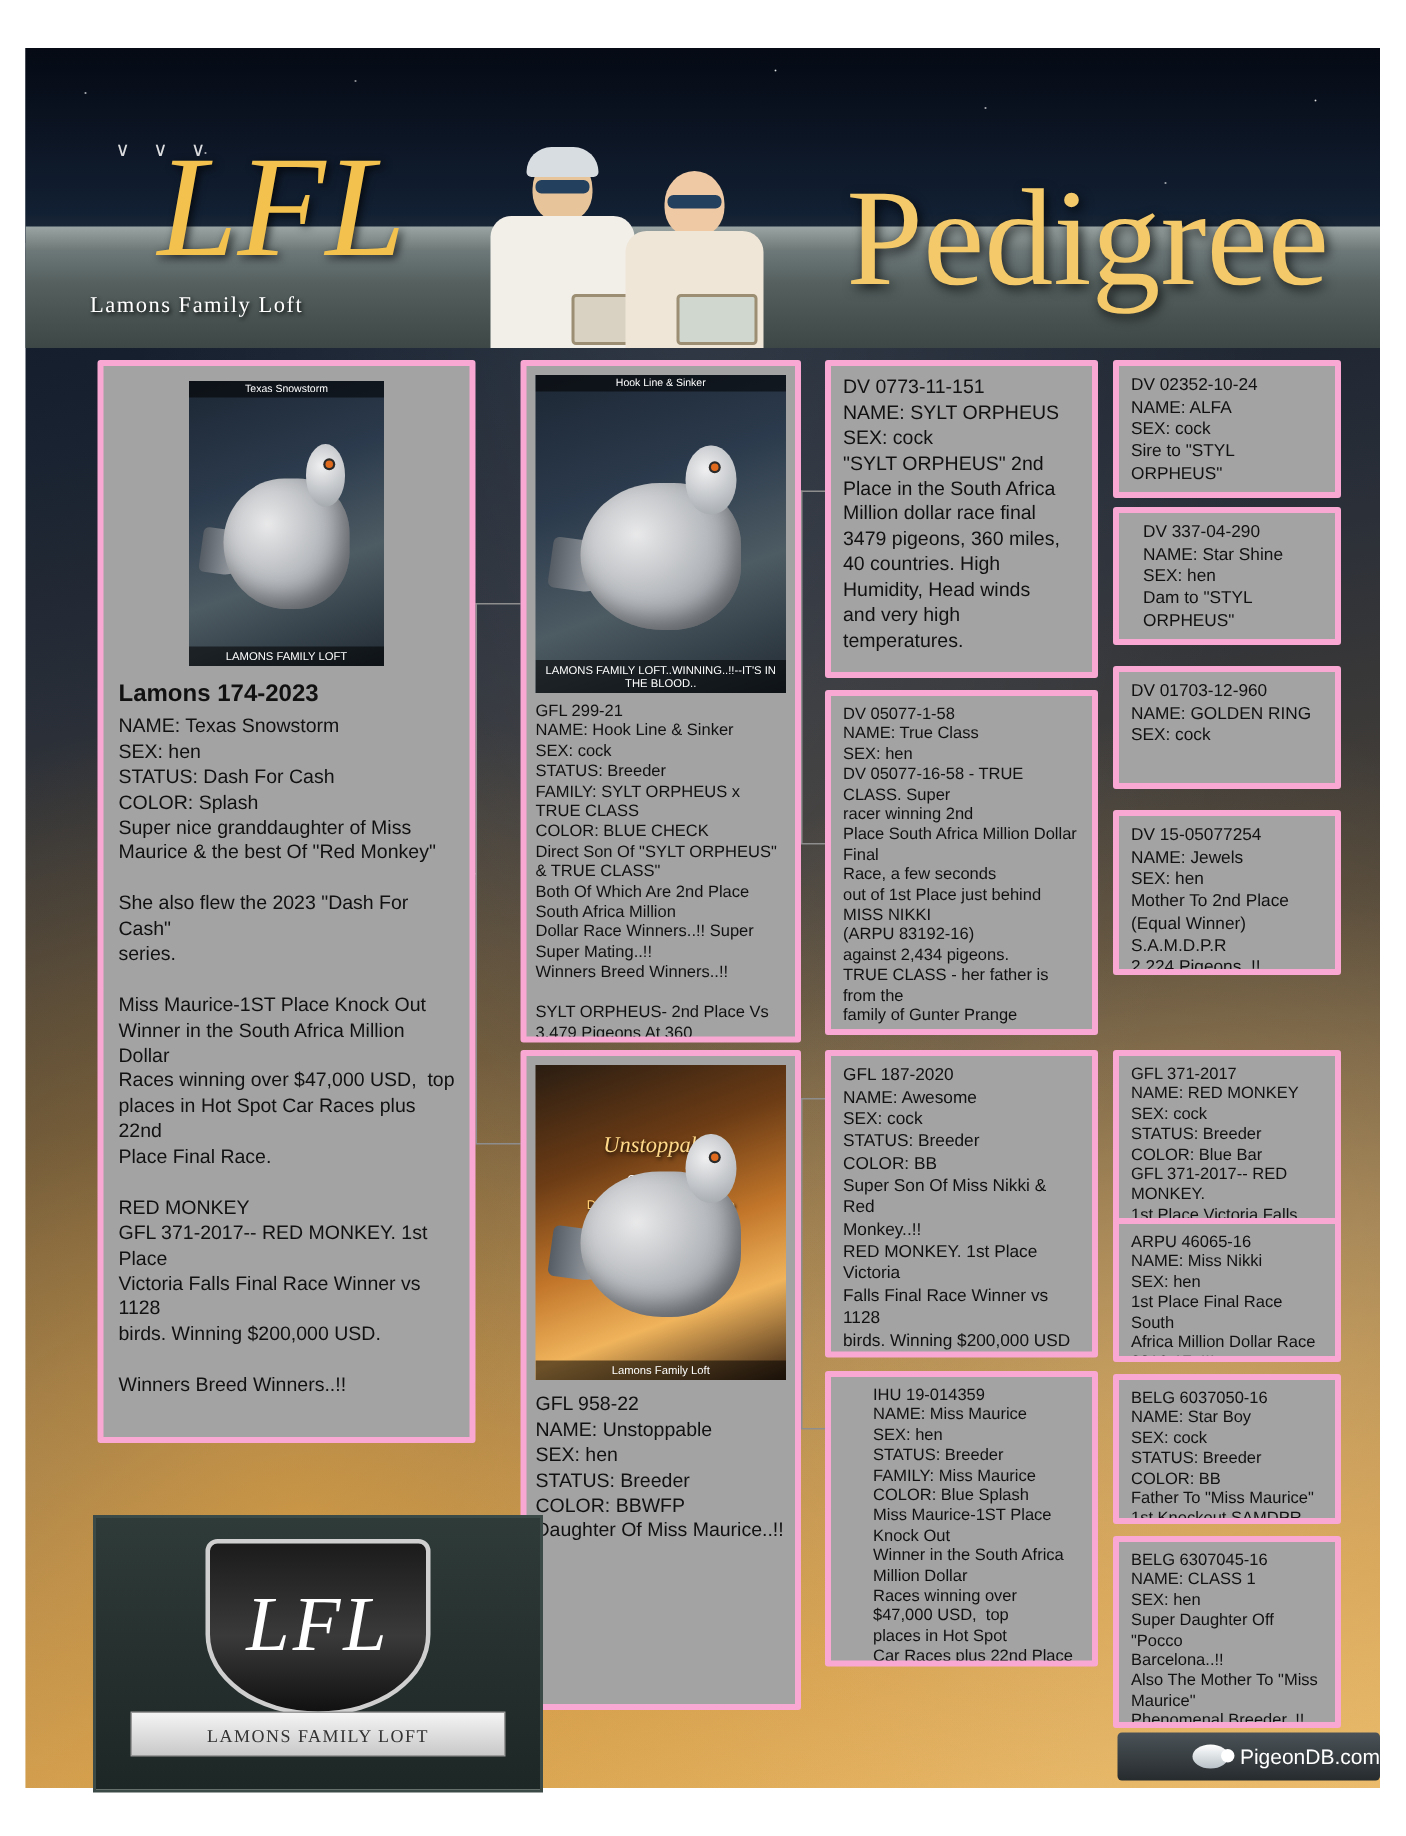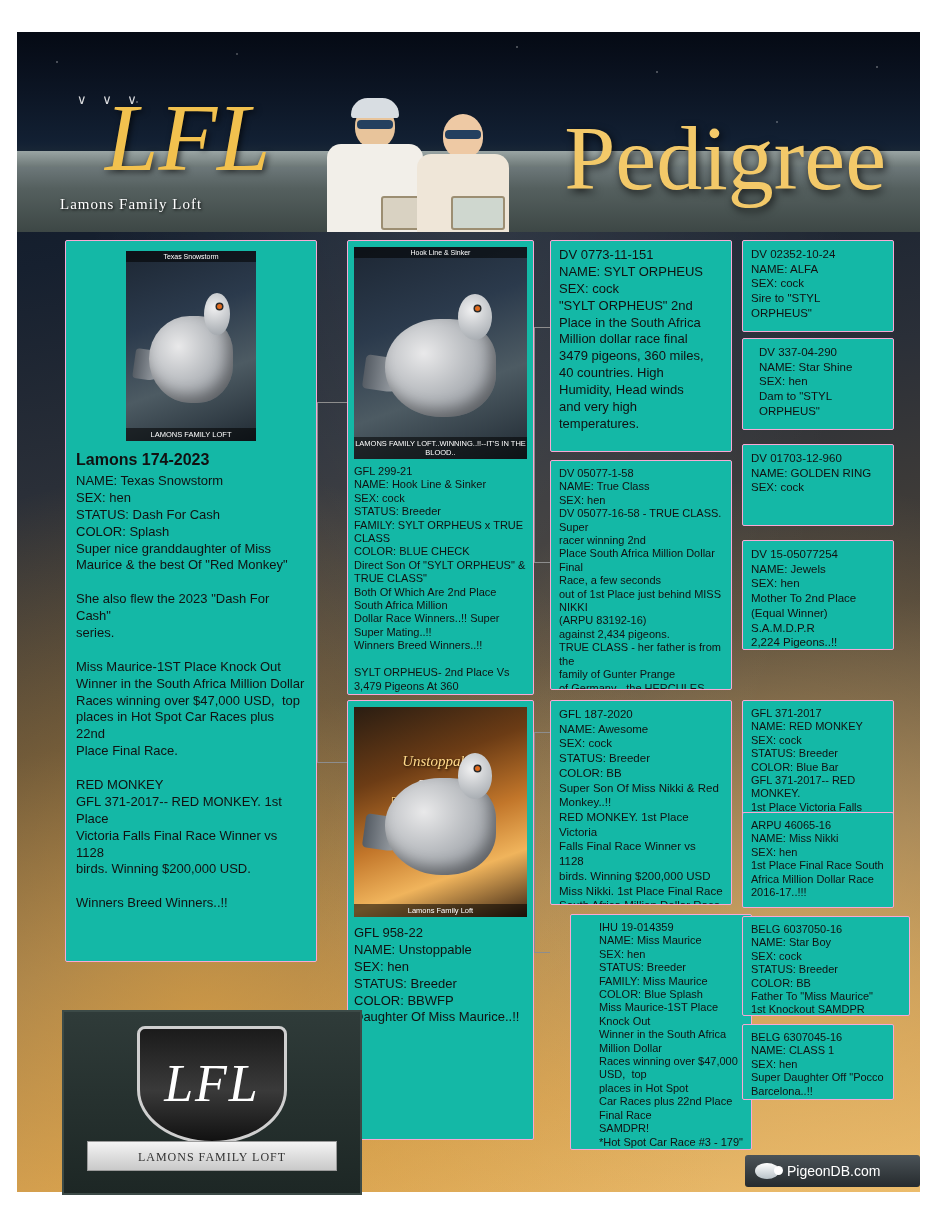--- a/index.html
+++ b/index.html
@@ -92,22 +92,22 @@
   .p1 .plaque{ left:54px;}
   .p2 .plaque{ left:34px; background:#cfd7cf;}
 
   
   .chart {
     position: absolute;
     left: 17px; top: 232px; width: 903px; height: 910px;
   }
   .card {
     position: absolute;
-    background: #14b8a6;
-    border: 1px solid #f9a8d4;
+    background: #a3a3a3;
+    border: 4px solid #f9a8d4;
     border-radius: 2px;
     padding: 6px 8px;
     color: #111;
     overflow: hidden;
   }
   .t9 { font-size: 11px; line-height: 1.22; }
   .t11 { font-size: 11.5px; line-height: 1.28; }
   .t13 { font-size: 13px; line-height: 1.3; }
   .name-title { font-size: 16px; font-weight: bold; margin-bottom: 4px;}
   pre.body { margin:0; font-family:"Liberation Sans", sans-serif; white-space: pre-wrap; }
@@ -186,21 +186,21 @@
     width:250px; height:30px; background:linear-gradient(180deg,#f4f4f4,#c9c9c9);
     border:1px solid #9a9a9a; color:#333; font-size:12px; letter-spacing:1px;
     text-align:center; line-height:30px; font-family:"Liberation Serif",serif;
   }
 
   
   .footer-bar{
     position:absolute; left:745px; top:1155px; width:175px; height:32px;
     background: linear-gradient(180deg,#4b5358,#262b2e);
     border-radius:3px; color:#fff; font-size:14px;
-    display:flex; align-items:center; gap:8px; padding-left:10px;
+    display:flex; align-items:center; gap:8px; padding-left:10px;justify-content:flex-end;
   }
   .footer-bar .logo-circ{
     width:24px;height:16px;border-radius:50%;
     background:linear-gradient(180deg,#fff,#b8c2c8);
     position:relative;
   }
   .footer-bar .logo-circ:after{
     content:""; position:absolute; right:-4px; top:3px; width:9px;height:9px;border-radius:50%;
     background:#fff;
   }
@@ -382,21 +382,21 @@
 Super Son Of Miss Nikki &amp; Red
 Monkey..!!
 RED MONKEY. 1st Place Victoria
 Falls Final Race Winner vs 1128
 birds. Winning $200,000 USD
 Miss Nikki. 1st Place Final Race
 South Africa Million Dollar Race
 2016-17..!!</pre>
     </div>
 
-    <div class="card" style="left:553px; top:682px; width:182px; height:236px;padding-left:28px;">
+    <div class="card" style="left:533px; top:682px; width:182px; height:197px;padding-left:28px;">
       <div class="t9">IHU 19-014359</div>
       <pre class="body t9">NAME: Miss Maurice
 SEX: hen
 STATUS: Breeder
 FAMILY: Miss Maurice
 COLOR: Blue Splash
 Miss Maurice-1ST Place Knock Out
 Winner in the South Africa Million Dollar
 Races winning over $47,000 USD,  top
 places in Hot Spot
@@ -454,32 +454,32 @@
 
     <div class="card" style="left:725px; top:580px; width:152px; height:96px;">
       <div class="t9">ARPU 46065-16</div>
       <pre class="body t9">NAME: Miss Nikki
 SEX: hen
 1st Place Final Race South
 Africa Million Dollar Race
 2016-17..!!!</pre>
     </div>
 
-    <div class="card" style="left:725px; top:684px; width:168px; height:100px;">
+    <div class="card" style="left:725px; top:684px; width:152px; height:100px;">
       <div class="t9">BELG 6037050-16</div>
       <pre class="body t9">NAME: Star Boy
 SEX: cock
 STATUS: Breeder
 COLOR: BB
 Father To "Miss Maurice"
 1st Knockout SAMDPR Winner
 2019</pre>
     </div>
 
-    <div class="card" style="left:725px; top:792px; width:152px; height:76px;">
+    <div class="card" style="left:725px; top:792px; width:152px; height:128px;">
       <div class="t9">BELG 6307045-16</div>
       <pre class="body t9">NAME: CLASS 1
 SEX: hen
 Super Daughter Off "Pocco
 Barcelona..!!
 Also The Mother To "Miss Maurice"
 Phenomenal Breeder..!!</pre>
     </div>
 
   </div>

